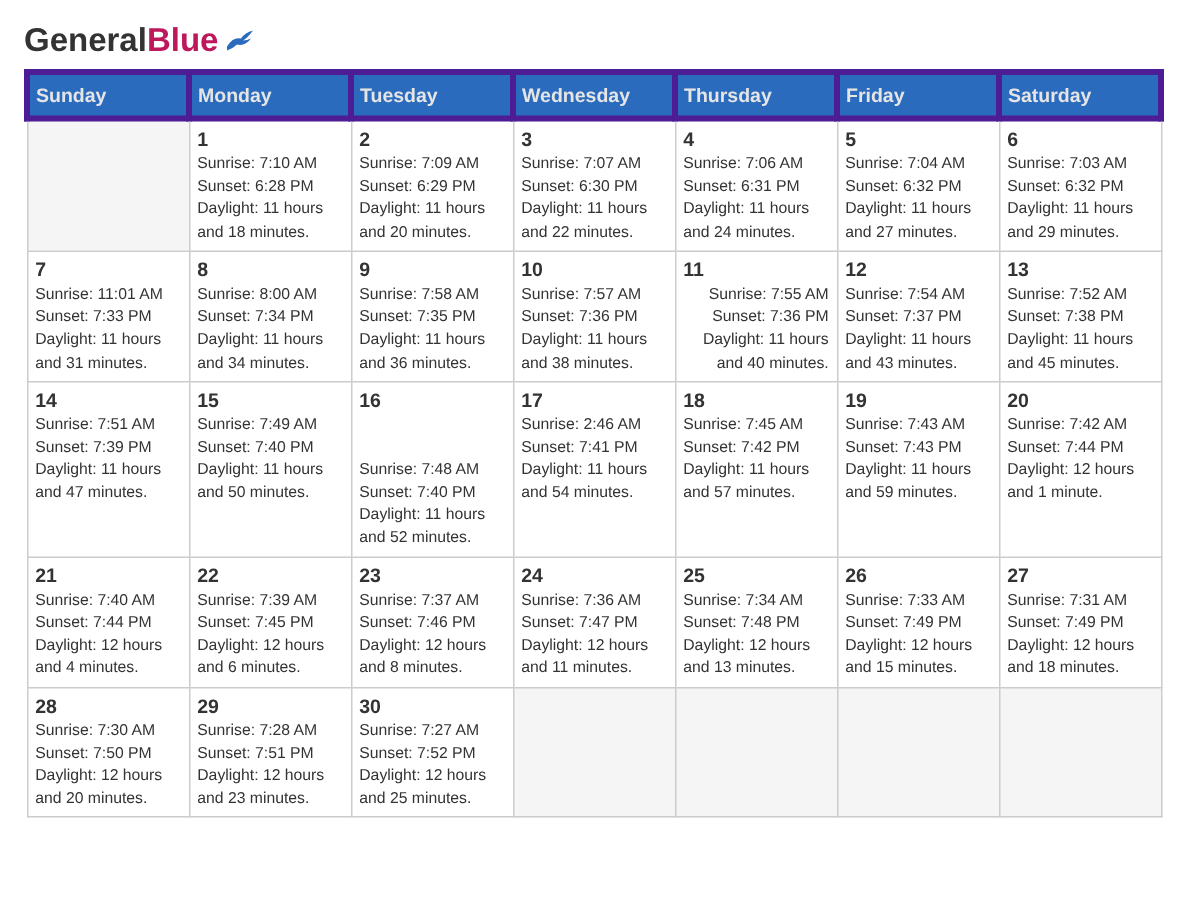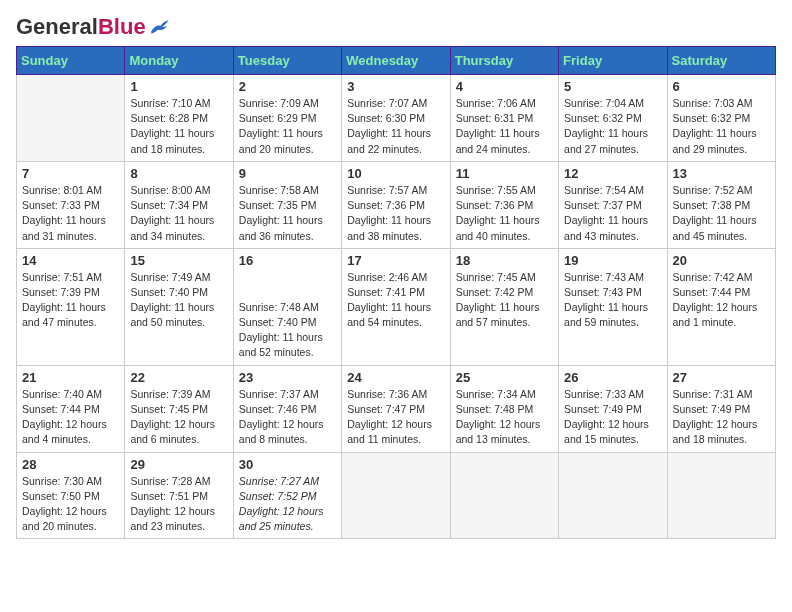--- a/index.html
+++ b/index.html
@@ -49,26 +49,26 @@
       font-size: 16px;
       color: #555;
     }
     .calendar {
       width: 100%;
       border-collapse: collapse;
       font-size: 11px;
     }
     .calendar th {
       background: #2a6bbd;
-      color: #86efac;
+      color: #e5e5e5;
       padding: 6px 4px;
       text-align: left;
       font-size: 13px;
       font-weight: bold;
-      border: 1px solid #4c1d95;
+      border: 4px solid #4c1d95;
     }
     .calendar td {
       vertical-align: top;
       padding: 4px 5px;
       border: 1px solid #ccc;
       background: #fff;
       width: 107px;
       min-height: 70px;
     }
     .calendar td.empty {
@@ -159,21 +159,21 @@
           <div class="day-num">6</div>
           <div class="day-info" style="white-space: pre-line;">Sunrise: 7:03 AM
 Sunset: 6:32 PM
 Daylight: 11 hours
 and 29 minutes.</div>
         </td>
       </tr>
       <tr class="week-row">
         <td>
           <div class="day-num">7</div>
-          <div class="day-info" style="white-space: pre-line;">Sunrise: 8:01 AM
+          <div class="day-info" style="white-space: pre-line;">Sunrise: 11:01 AM
 Sunset: 7:33 PM
 Daylight: 11 hours
 and 31 minutes.</div>
         </td>
         <td>
           <div class="day-num">8</div>
           <div class="day-info" style="white-space: pre-line;">Sunrise: 8:00 AM
 Sunset: 7:34 PM
 Daylight: 11 hours
 and 34 minutes.</div>
@@ -187,21 +187,21 @@
         </td>
         <td>
           <div class="day-num">10</div>
           <div class="day-info" style="white-space: pre-line;">Sunrise: 7:57 AM
 Sunset: 7:36 PM
 Daylight: 11 hours
 and 38 minutes.</div>
         </td>
         <td>
           <div class="day-num">11</div>
-          <div class="day-info" style="white-space: pre-line;">Sunrise: 7:55 AM
+          <div class="day-info" style="white-space: pre-line; text-align: right;">Sunrise: 7:55 AM
 Sunset: 7:36 PM
 Daylight: 11 hours
 and 40 minutes.</div>
         </td>
         <td>
           <div class="day-num">12</div>
           <div class="day-info" style="white-space: pre-line;">Sunrise: 7:54 AM
 Sunset: 7:37 PM
 Daylight: 11 hours
 and 43 minutes.</div>
@@ -326,21 +326,21 @@
         </td>
         <td>
           <div class="day-num">29</div>
           <div class="day-info" style="white-space: pre-line;">Sunrise: 7:28 AM
 Sunset: 7:51 PM
 Daylight: 12 hours
 and 23 minutes.</div>
         </td>
         <td>
           <div class="day-num">30</div>
-          <div class="day-info" style="white-space: pre-line; font-style: italic;">Sunrise: 7:27 AM
+          <div class="day-info" style="white-space: pre-line;">Sunrise: 7:27 AM
 Sunset: 7:52 PM
 Daylight: 12 hours
 and 25 minutes.</div>
         </td>
         <td class="empty"></td>
         <td class="empty"></td>
         <td class="empty"></td>
         <td class="empty"></td>
       </tr>
     </tbody>

